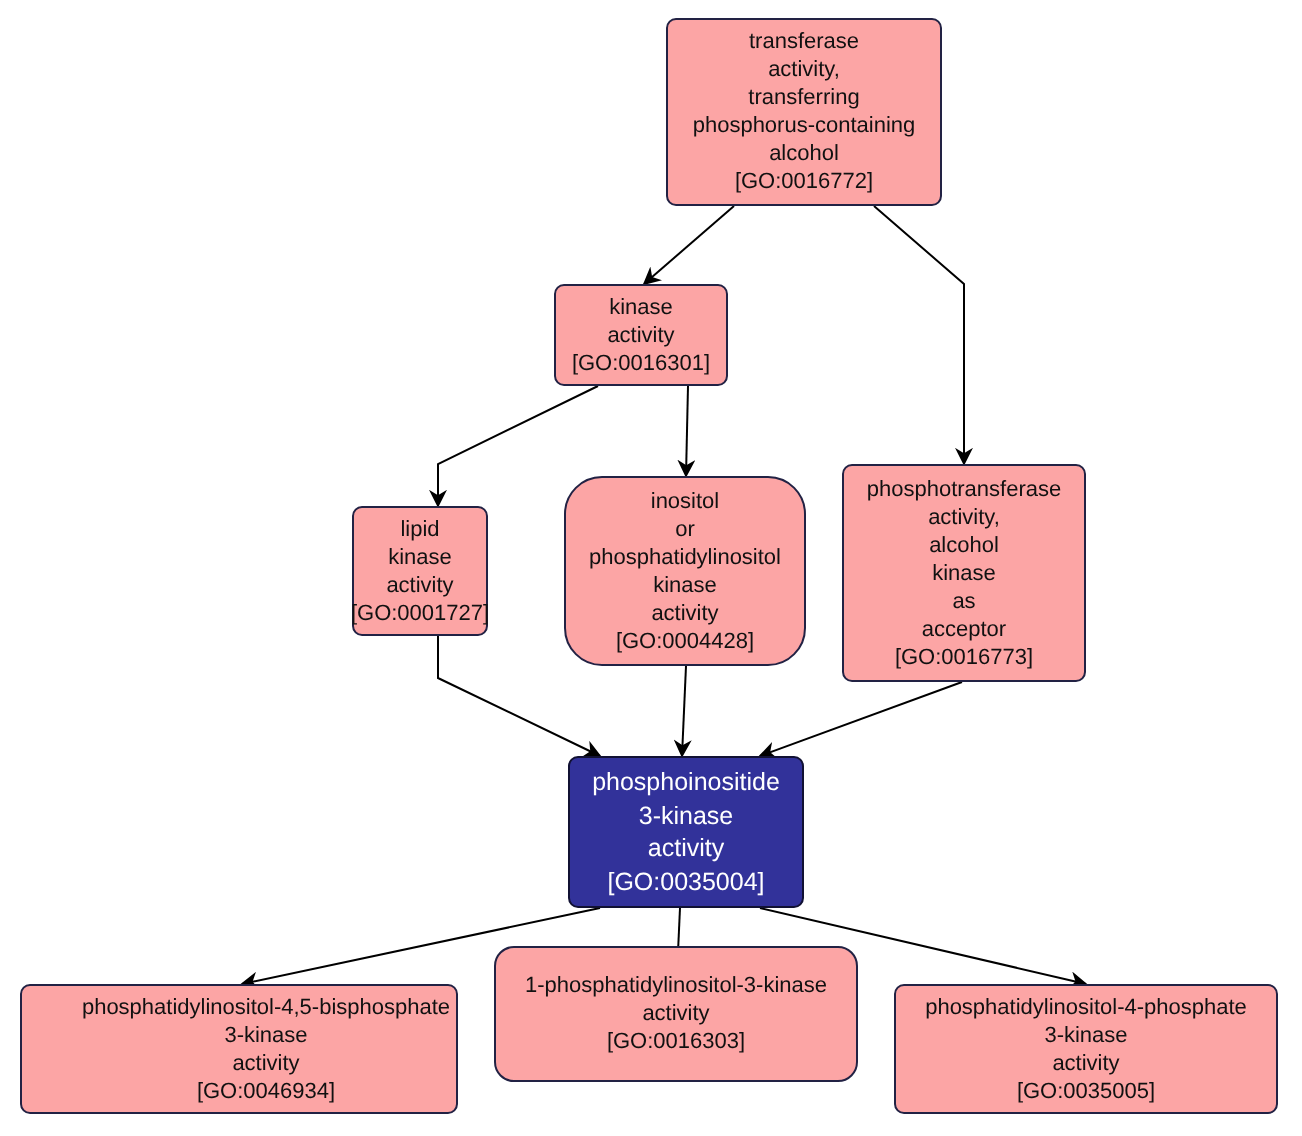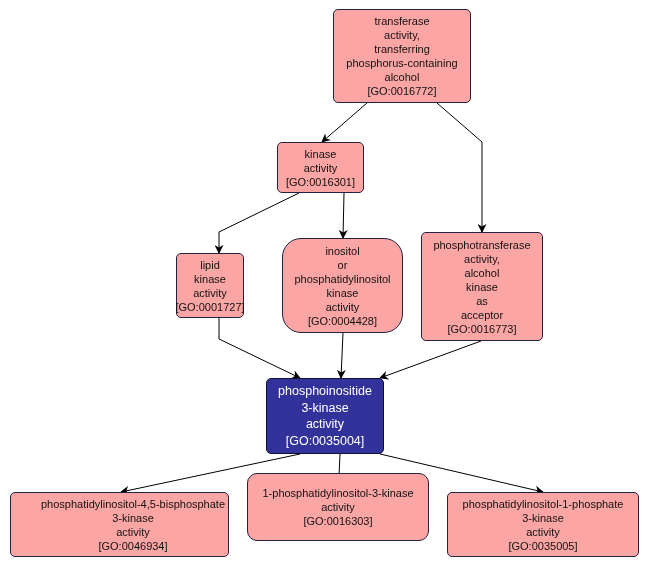--- a/index.html
+++ b/index.html
@@ -66,35 +66,35 @@
   </div>
 <div class="node" style="left:421px;top:232px;width:122px;height:109px;">
     <span>phosphotransferase</span>
     <span>activity,</span>
     <span>alcohol</span>
     <span>kinase</span>
     <span>as</span>
     <span>acceptor</span>
     <span>[GO:0016773]</span>
   </div>
-<div class="node focus" style="left:266px;top:378px;width:118px;height:76px;">
+<div class="node focus" style="left:284px;top:378px;width:118px;height:76px;">
     <span>phosphoinositide</span>
     <span>3-kinase</span>
     <span>activity</span>
     <span>[GO:0035004]</span>
   </div>
 <div class="node" style="left:10px;top:492px;width:219px;height:65px;padding-left:27px;">
     <span>phosphatidylinositol-4,5-bisphosphate</span>
     <span>3-kinase</span>
     <span>activity</span>
     <span>[GO:0046934]</span>
   </div>
 <div class="node" style="left:247px;top:473px;width:182px;height:68px;border-radius:10px;">
     <span>1-phosphatidylinositol-3-kinase</span>
     <span>activity</span>
     <span>[GO:0016303]</span>
   </div>
 <div class="node" style="left:447px;top:492px;width:192px;height:65px;">
-    <span>phosphatidylinositol-1-phosphate</span>
+    <span>phosphatidylinositol-4-phosphate</span>
     <span>3-kinase</span>
     <span>activity</span>
     <span>[GO:0035005]</span>
   </div>
 
 </body></html>

